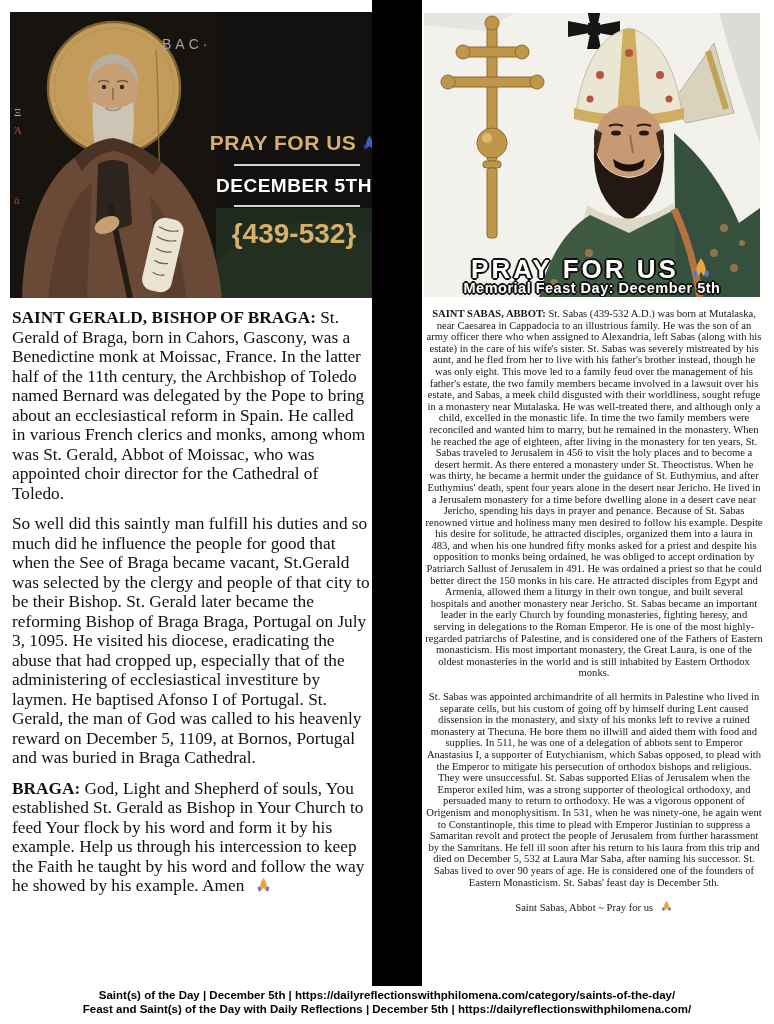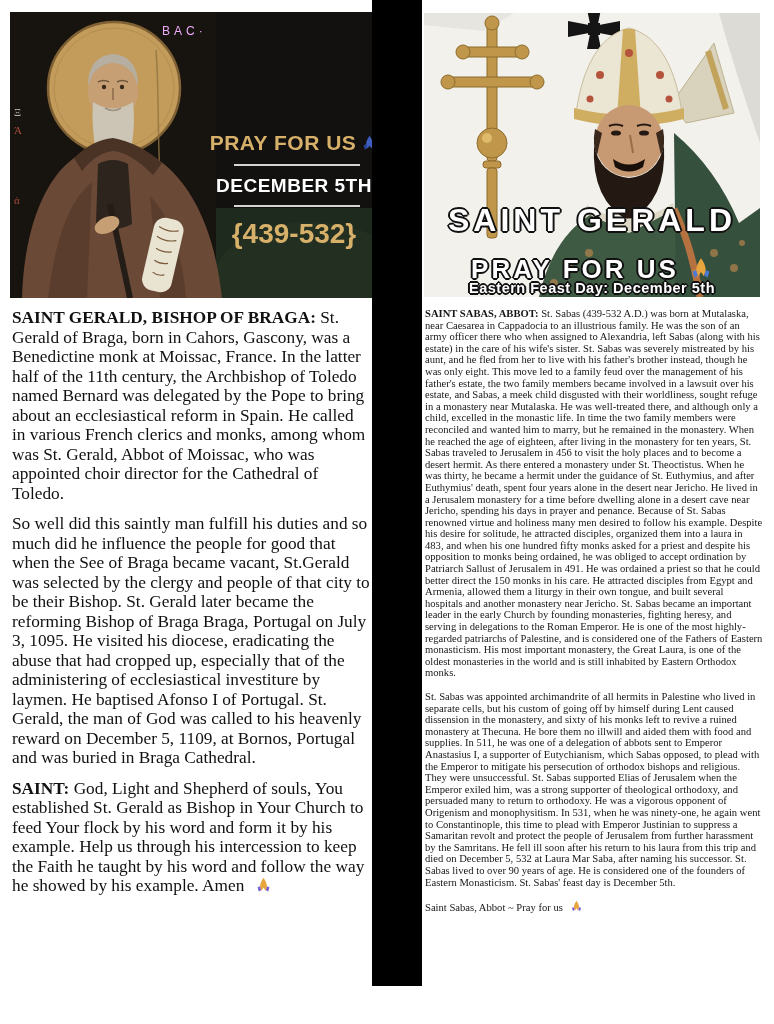--- a/index.html
+++ b/index.html
@@ -8,22 +8,22 @@
     overflow:hidden; font-family:"Liberation Serif", serif; color:#141414;
   }
 
   
   .banner-left {
     position:absolute; left:10px; top:12px; width:362px; height:286px;
     background:#16120e; overflow:hidden;
   }
   .banner-left svg.art { position:absolute; left:0; top:0; }
   .bl-inscription {
-    position:absolute; left:152px; top:12px; color:#f0abfc;
-    font-family:"Liberation Sans", sans-serif; font-size:12px; letter-spacing:4px;
+    position:absolute; left:152px; top:24px; color:#a3a3a3;
+    font-family:"Liberation Sans", sans-serif; font-size:14px; letter-spacing:4px;
   }
   .bl-title {
     position:absolute; left:204px; top:40px; width:164px; text-align:center;
     color:#ffffff; font-family:"Liberation Sans", sans-serif; font-weight:bold;
     font-size:31px; line-height:38px; letter-spacing:1px;
   }
   .bl-pray {
     position:absolute; left:196px; top:119px; width:176px;
     display:flex; align-items:center; justify-content:center; gap:5px;
     color:#d7b06a; font-family:"Liberation Sans", sans-serif; font-weight:bold;
@@ -69,21 +69,21 @@
   
   .article-left {
     position:absolute; left:12px; top:308px; width:360px;
     font-size:17.3px; line-height:19.5px; color:#111111; text-align:left;
   }
   .article-left p { margin:0 1px 11px 0; }
   .article-right {
     position:absolute; left:425px; top:308px; width:338px;
     font-size:10.6px; line-height:11.6px; color:#161616; text-align:left;
   }
-  .article-right p { margin:0 0 12px 0; }
+  .article-right p { margin:0 0 12px 0;text-align:center; }
   .runin { font-weight:bold; }
   .runin::after { content:" "; }
 
   
   .footer {
     position:absolute; left:0; top:988px; width:774px; text-align:center;
     font-family:"Liberation Sans", sans-serif; font-weight:bold;
     font-size:11.5px; line-height:14px; color:#000000;
   }
 
@@ -218,53 +218,56 @@
         <circle cx="290" cy="240" r="4"></circle>
           <circle cx="310" cy="255" r="4"></circle>
           <circle cx="272" cy="260" r="4"></circle>
         <circle cx="300" cy="215" r="4"></circle>
           <circle cx="145" cy="255" r="4"></circle>
           <circle cx="165" cy="240" r="4"></circle>
         <circle cx="130" cy="270" r="4"></circle>
           <circle cx="318" cy="230" r="3"></circle>
       </g>
     </svg>
-    <div class="br-title outline-text">SAINT GERALD</div>
     <div class="br-pray outline-text">
       <span>PRAY FOR US</span>
       <svg class="hands hands-lg" viewBox="0 0 20 20">
         <path d="M10,1 C7.6,4.5 6,7.5 6,11.5 L7.6,16 L10,12.5 L12.4,16 L14,11.5 C14,7.5 12.4,4.5 10,1 Z" fill="#e9a63e"></path>
         <path d="M3,12 L6,11 L7.3,15.5 L4.5,17 Z" fill="#4a79d6"></path>
         <path d="M17,12 L14,11 L12.7,15.5 L15.5,17 Z" fill="#4a79d6"></path>
       </svg>
     </div>
     <div class="br-feast outline-text">
-      <span>Eastern Feast Day:</span>
+      <span>Memorial Feast Day:</span>
       <span>December 5th</span>
     </div>
   </div>
 
   <div class="article-left">
     <p><span class="runin">SAINT GERALD, BISHOP OF BRAGA:</span><span>St. Gerald of Braga, born in Cahors, Gascony, was a Benedictine monk at Moissac, France. In the latter half of the 11th century, the Archbishop of Toledo named Bernard was delegated by the Pope to bring about an ecclesiastical reform in Spain. He called in various French clerics and monks, among whom was St. Gerald, Abbot of Moissac, who was appointed choir director for the Cathedral of Toledo.</span></p>
     <p>So well did this saintly man fulfill his duties and so much did he influence the people for good that when the See of Braga became vacant, St.Gerald was selected by the clergy and people of that city to be their Bishop. St. Gerald later became the reforming Bishop of Braga Braga, Portugal on July 3, 1095. He visited his diocese, eradicating the abuse that had cropped up, especially that of the administering of ecclesiastical investiture by laymen. He baptised Afonso I of Portugal. St. Gerald, the man of God was called to his heavenly reward on December 5, 1109, at Bornos, Portugal and was buried in Braga Cathedral.</p>
-    <p><span class="runin">SAINT:</span><span>God, Light and Shepherd of souls, You established St. Gerald as Bishop in Your Church to feed Your flock by his word and form it by his example. Help us through his intercession to keep the Faith he taught by his word and follow the way he showed by his example. Amen</span>
+    <p><span class="runin">BRAGA:</span><span>God, Light and Shepherd of souls, You established St. Gerald as Bishop in Your Church to feed Your flock by his word and form it by his example. Help us through his intercession to keep the Faith he taught by his word and follow the way he showed by his example. Amen</span>
       <svg class="hands hands-md" viewBox="0 0 20 20" style="margin-left:6px; vertical-align:-3px;">
         <path d="M10,1 C7.6,4.5 6,7.5 6,11.5 L7.6,16 L10,12.5 L12.4,16 L14,11.5 C14,7.5 12.4,4.5 10,1 Z" fill="#e9a63e"></path>
         <path d="M3,12 L6,11 L7.3,15.5 L4.5,17 Z" fill="#7b5fd0"></path>
         <path d="M17,12 L14,11 L12.7,15.5 L15.5,17 Z" fill="#7b5fd0"></path>
       </svg>
     </p>
   </div>
 
   <div class="article-right">
     <p><span class="runin">SAINT SABAS, ABBOT:</span><span>St. Sabas (439-532 A.D.) was born at Mutalaska, near Caesarea in Cappadocia to an illustrious family. He was the son of an army officer there who when assigned to Alexandria, left Sabas (along with his estate) in the care of his wife's sister. St. Sabas was severely mistreated by his aunt, and he fled from her to live with his father's brother instead, though he was only eight. This move led to a family feud over the management of his father's estate, the two family members became involved in a lawsuit over his estate, and Sabas, a meek child disgusted with their worldliness, sought refuge in a monastery near Mutalaska. He was well-treated there, and although only a child, excelled in the monastic life. In time the two family members were reconciled and wanted him to marry, but he remained in the monastery. When he reached the age of eighteen, after living in the monastery for ten years, St. Sabas traveled to Jerusalem in 456 to visit the holy places and to become a desert hermit. As there entered a monastery under St. Theoctistus. When he was thirty, he became a hermit under the guidance of St. Euthymius, and after Euthymius' death, spent four years alone in the desert near Jericho. He lived in a Jerusalem monastery for a time before dwelling alone in a desert cave near Jericho, spending his days in prayer and penance. Because of St. Sabas renowned virtue and holiness many men desired to follow his example. Despite his desire for solitude, he attracted disciples, organized them into a laura in 483, and when his one hundred fifty monks asked for a priest and despite his opposition to monks being ordained, he was obliged to accept ordination by Patriarch Sallust of Jerusalem in 491. He was ordained a priest so that he could better direct the 150 monks in his care. He attracted disciples from Egypt and Armenia, allowed them a liturgy in their own tongue, and built several hospitals and another monastery near Jericho. St. Sabas became an important leader in the early Church by founding monasteries, fighting heresy, and serving in delegations to the Roman Emperor. He is one of the most highly-regarded patriarchs of Palestine, and is considered one of the Fathers of Eastern monasticism. His most important monastery, the Great Laura, is one of the oldest monasteries in the world and is still inhabited by Eastern Orthodox monks.</span></p>
     <p>St. Sabas was appointed archimandrite of all hermits in Palestine who lived in separate cells, but his custom of going off by himself during Lent caused dissension in the monastery, and sixty of his monks left to revive a ruined monastery at Thecuna. He bore them no illwill and aided them with food and supplies. In 511, he was one of a delegation of abbots sent to Emperor Anastasius I, a supporter of Eutychianism, which Sabas opposed, to plead with the Emperor to mitigate his persecution of orthodox bishops and religious. They were unsuccessful. St. Sabas supported Elias of Jerusalem when the Emperor exiled him, was a strong supporter of theological orthodoxy, and persuaded many to return to orthodoxy. He was a vigorous opponent of Origenism and monophysitism. In 531, when he was ninety-one, he again went to Constantinople, this time to plead with Emperor Justinian to suppress a Samaritan revolt and protect the people of Jerusalem from further harassment by the Samritans. He fell ill soon after his return to his laura from this trip and died on December 5, 532 at Laura Mar Saba, after naming his successor. St. Sabas lived to over 90 years of age. He is considered one of the founders of Eastern Monasticism. St. Sabas' feast day is December 5th.</p>
     <p><span>Saint Sabas, Abbot ~ Pray for us</span>
       <svg class="hands hands-sm" viewBox="0 0 20 20" style="vertical-align:-2px;">
         <path d="M10,1 C7.6,4.5 6,7.5 6,11.5 L7.6,16 L10,12.5 L12.4,16 L14,11.5 C14,7.5 12.4,4.5 10,1 Z" fill="#e9a63e"></path>
         <path d="M3,12 L6,11 L7.3,15.5 L4.5,17 Z" fill="#7b5fd0"></path>
         <path d="M17,12 L14,11 L12.7,15.5 L15.5,17 Z" fill="#7b5fd0"></path>
       </svg>
     </p>
   </div>
 
+  <div class="footer">
+    <div>Saint(s) of the Day | December 5th | https://dailyreflectionswithphilomena.com/category/saints-of-the-day/</div>
+    <div>Feast and Saint(s) of the Day with Daily Reflections | December 5th | https://dailyreflectionswithphilomena.com/</div>
+  </div>
 
 </div>
 
 </body></html>

